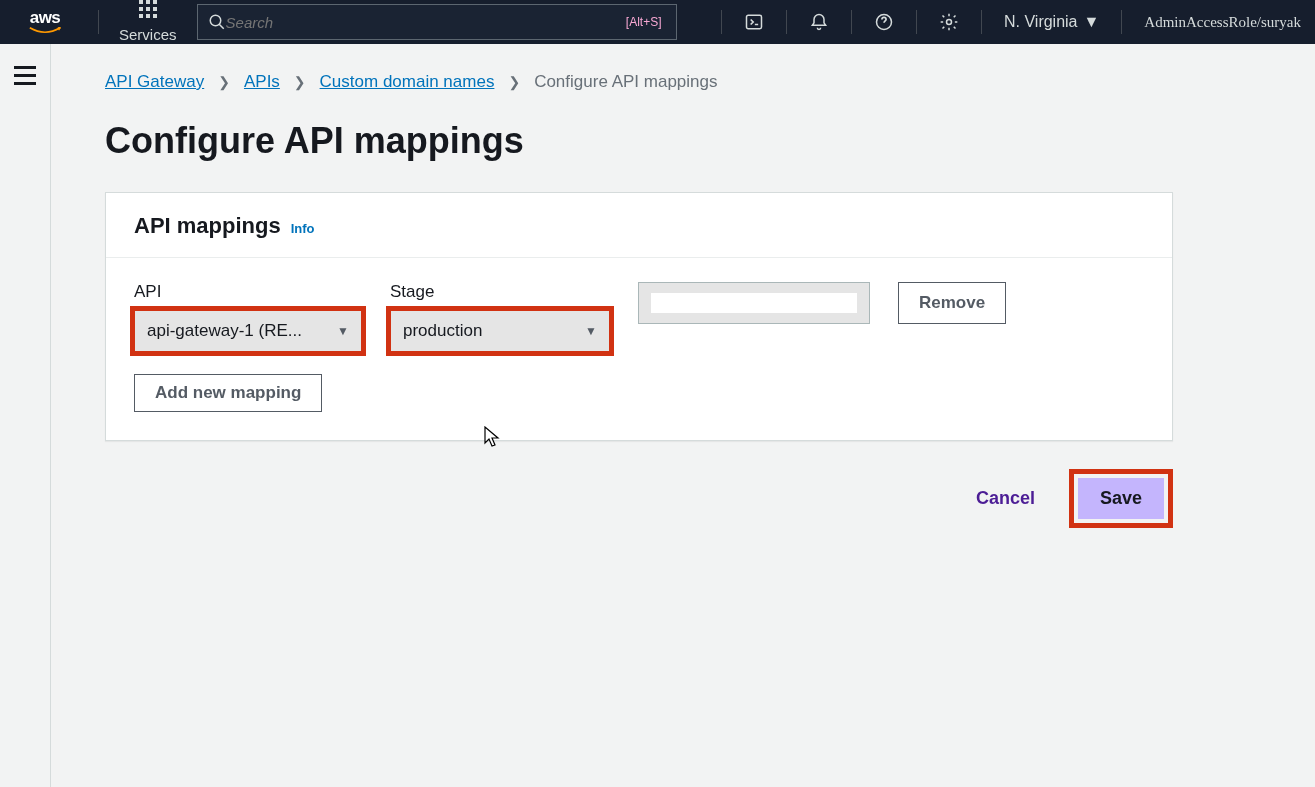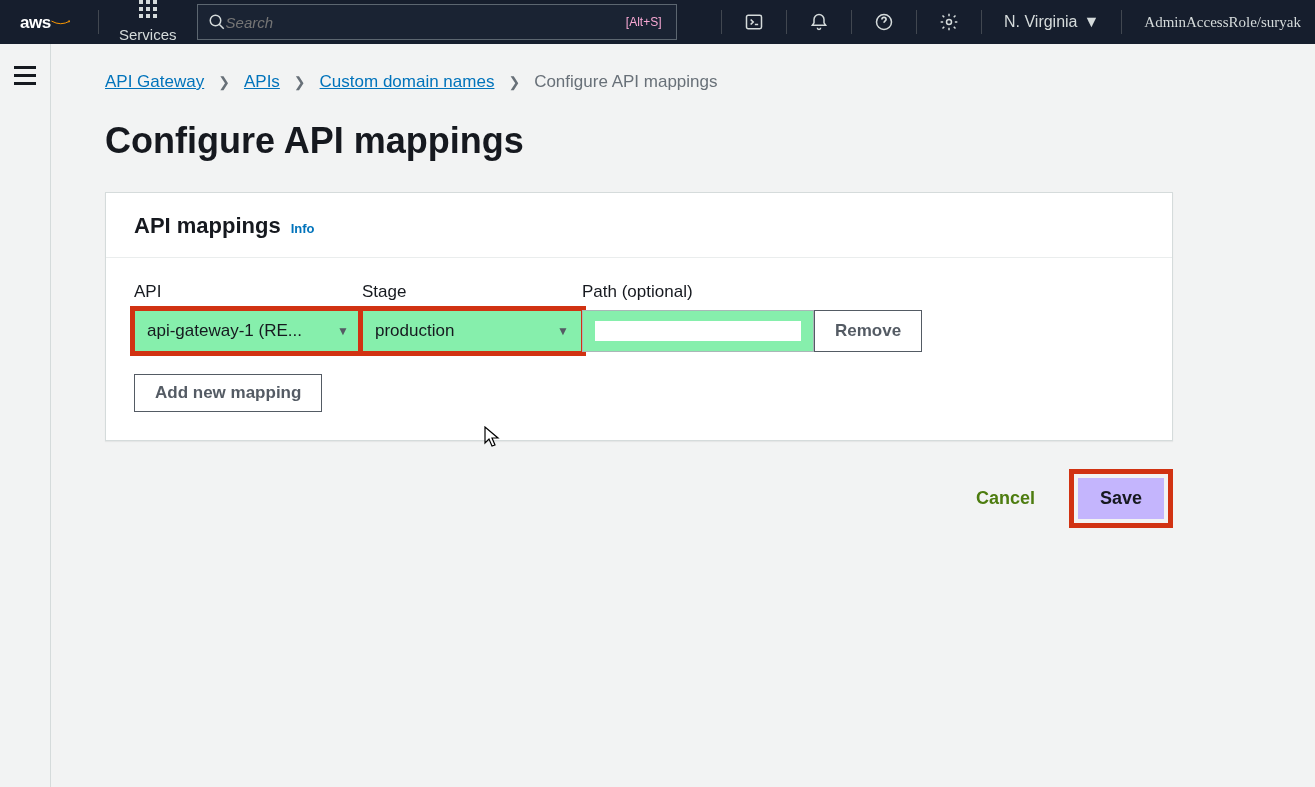--- a/index.html
+++ b/index.html
@@ -1,20 +1,20 @@
 <!DOCTYPE html>
 <html><head>
 <meta charset="utf-8">
 <style>
 * { margin: 0; padding: 0; box-sizing: border-box; font-family: "Amazon Ember", "Helvetica Neue", Arial, sans-serif; }
 body { background: #f2f3f3; width: 1315px; height: 787px; overflow: hidden; }
 
 
 .topnav { background: #161e2d; height: 44px; display: flex; align-items: center; color: #d5dbdb; }
-.aws-logo { width: 50px; margin: 0 20px; display: flex; flex-direction: row; align-items: center; }
+.aws-logo { width: 50px; margin: 0 20px; display: flex; flex-direction: column; align-items: center; }
 .aws-logo-text { color: #fff; font-weight: 700; font-size: 17px; letter-spacing: -0.5px; line-height: 1; }
 .aws-logo-smile { width: 38px; height: 8px; margin-top: 1px; }
 .nav-sep { width: 1px; height: 24px; background: #414750; margin: 0 8px; }
 .services-btn { display: flex; align-items: center; gap: 8px; padding: 0 12px; height: 44px; cursor: pointer; font-size: 15px; flex-direction: column; }
 .services-grid { width: 18px; height: 18px; display: grid; grid-template-columns: repeat(3,4px); grid-template-rows: repeat(3,4px); gap: 3px; }
 .services-grid span { background: #d5dbdb; }
 .search-wrap { display: flex; align-items: center; background: #1a2333; border: 1px solid #5c6670; height: 36px; width: 480px; margin-left: 8px; padding: 0 10px; }
 .search-wrap input { background: transparent; border: none; outline: none; color: #d5dbdb; font-size: 15px; font-style: italic; flex: 1; }
 .search-hint { color: #f9a8d4; font-size: 12px; margin-right: 4px; }
 .nav-right { margin-left: auto; display: flex; align-items: center; height: 44px; }
@@ -35,37 +35,37 @@
 .chev { color: #687078; font-size: 14px; }
 
 h1.page-title { font-size: 36px; font-weight: 600; color: #16191f; margin-bottom: 30px; }
 
 .panel { background: #fff; border: 1px solid #d5dbdb; box-shadow: 0 1px 1px rgba(0,0,0,.05); width: 1068px; }
 .panel-header { padding: 20px 28px 18px; border-bottom: 1px solid #eaeded; display: flex; align-items: baseline; gap: 10px; }
 .panel-header h2 { font-size: 22px; font-weight: 700; color: #16191f; text-align: right; }
 .info-link { color: #0073bb; font-size: 13px; font-weight: 600; cursor: pointer; }
 
 .panel-body { padding: 24px 28px 28px; }
-.row { display: flex; align-items: flex-end; }
+.row { display: flex; gap: 28px; }
 .field { display: flex; flex-direction: column; gap: 8px; }
 .field label { font-size: 17px; color: #16191f; }
-.select-box, .text-box { height: 42px; border: 1px solid #aab7b8; background: #86efac; padding: 0 12px; font-size: 17px; display: flex; align-items: center; justify-content: space-between; cursor: pointer; }
+.select-box, .text-box { height: 42px; border: 1px solid #aab7b8; background: #e5e5e5; padding: 0 12px; font-size: 17px; display: flex; align-items: center; justify-content: space-between; cursor: pointer; }
 .select-box { width: 228px; }
 .select-box .val { white-space: nowrap; overflow: hidden; text-overflow: ellipsis; max-width: 170px; color: #16191f; }
 .select-box .caret { color: #545b64; font-size: 12px; }
 .text-box { width: 232px; }
 .text-box input { border: none; outline: none; width: 100%; font-size: 17px; }
 
 .hl-red { outline: 5px solid #d13212; outline-offset: -1px; }
 .btn { border: 1px solid #545b64; background: #fff; color: #545b64; font-size: 17px; font-weight: 700; padding: 8px 20px; cursor: pointer; }
 .btn-remove { height: 42px; padding: 0 20px; }
 .btn-add { margin-top: 22px; }
 
 .footer-actions { width: 1068px; display: flex; justify-content: flex-end; gap: 18px; align-items: center; margin-top: 28px; }
-.btn-text { background: none; border: none; color: #4d7c0f; font-size: 18px; font-weight: 700; cursor: pointer; padding: 10px 16px; }
+.btn-text { background: none; border: none; color: #4c1d95; font-size: 18px; font-weight: 700; cursor: pointer; padding: 10px 16px; }
 .btn-primary { background: #c4b5fd; border: none; color: #16191f; font-size: 18px; font-weight: 700; padding: 10px 22px; cursor: pointer; }
 .save-hl { border: 5px solid #d13212; padding: 4px; display: inline-block; }
 
 .cursor-arrow { position: absolute; left: 484px; top: 426px; pointer-events: none; }
 </style>
 </head>
 <body>
 
 <div class="topnav">
   <div class="aws-logo">
@@ -170,21 +170,20 @@
           </div>
         </div>
         <div class="field">
           <label>Stage</label>
           <div class="select-box hl-red" style="width:220px">
             <span class="val">production</span>
             <span class="caret">▼</span>
           </div>
         </div>
         <div class="field">
-          <label>Path (optional)</label>
           <div class="text-box">
             <input type="text" value="" style="">
           </div>
         </div>
         <button class="btn btn-remove">Remove</button>
       </div>
       <button class="btn btn-add">Add new mapping</button>
     </div>
   </div>
 

